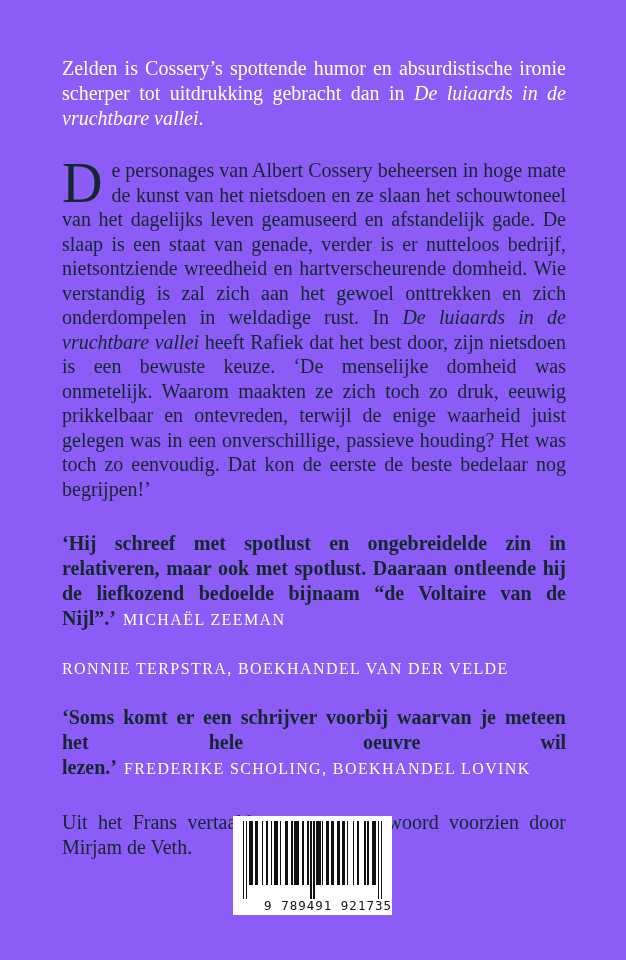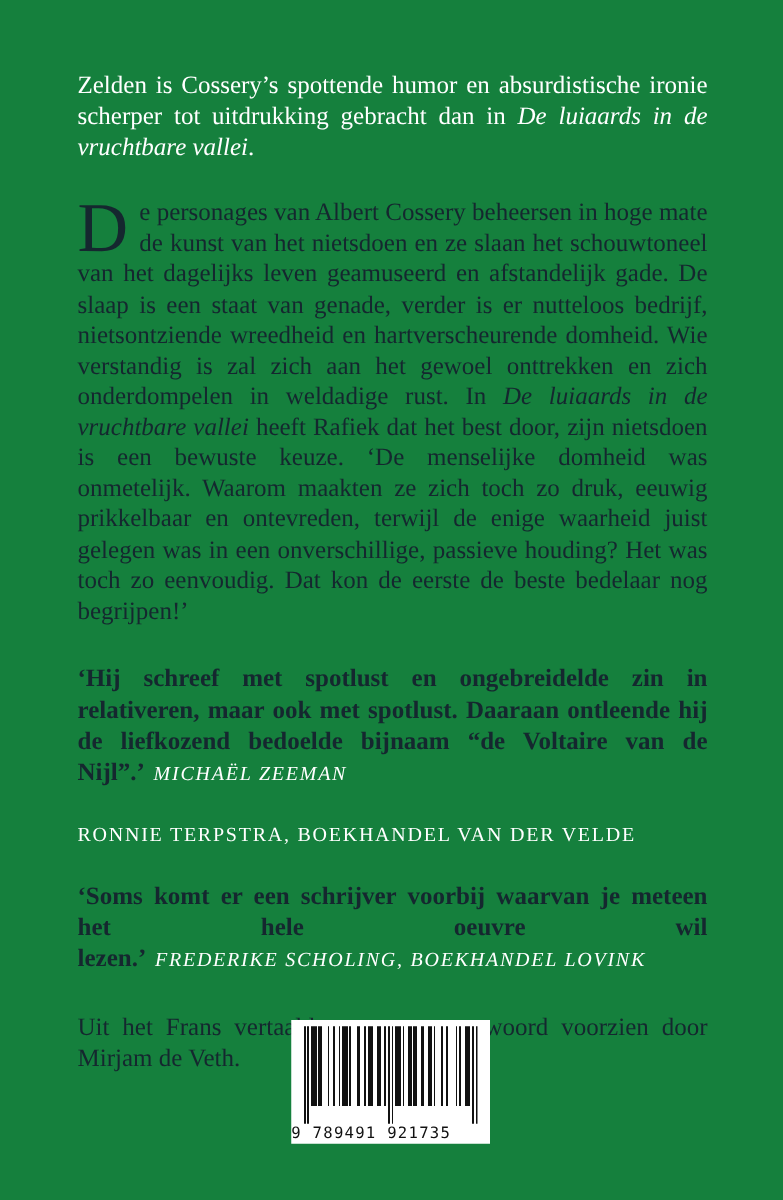--- a/index.html
+++ b/index.html
@@ -1,20 +1,20 @@
 <!DOCTYPE html>
 <html><head>
 <meta charset="utf-8">
 <style>
   html,body{margin:0;padding:0;background:#444;}
   .cover{
     position:relative;
     width:626px;height:960px;
     margin:0 auto;
-    background:#15803d;
+    background:#8b5cf6;
     box-sizing:border-box;
     padding:56px 60px 0 62px;
     font-family:"Liberation Serif", serif;
     color:#15272f;
     overflow:hidden;
   }
   .intro{
     color:#ffffff;
     font-size:20px;
     line-height:25px;
@@ -42,21 +42,21 @@
     text-align:justify;
     margin:0 0 24px 0;
   }
   .attribution{
     color:#ffffff;
     font-weight:normal;
     font-size:16px;
     letter-spacing:1.4px;
     white-space:nowrap;
   }
-  .attribution.inline{margin-left:7px;font-style:italic;}
+  .attribution.inline{margin-left:7px;}
   .attribution.block{display:block;margin-top:16px;text-align:left;}
   .translator{
     font-size:20px;
     line-height:25px;
     margin:29px 0 0 0;
     text-align:justify;
   }
   .website{
     position:absolute;
     top:791px;left:0;width:100%;
@@ -72,21 +72,21 @@
     background:#ffffff;
   }
   .barcode-bars{
     display:block;
     margin:5px auto 0 auto;
     fill:#111111;
   }
   .barcode-digits{
     position:absolute;
     bottom:2px;left:0;right:0;
-    text-align:left;
+    text-align:right;
     font-family:"DejaVu Sans Mono", monospace;
     font-size:12.5px;
     color:#111111;
     letter-spacing:1px;
     white-space:pre;
   }
 </style>
 </head>
 <body>
 

